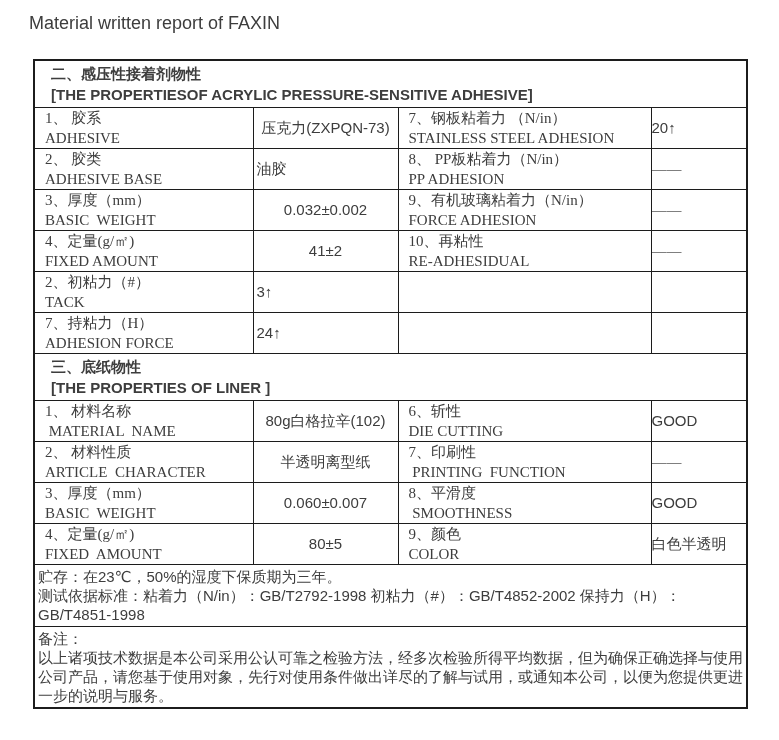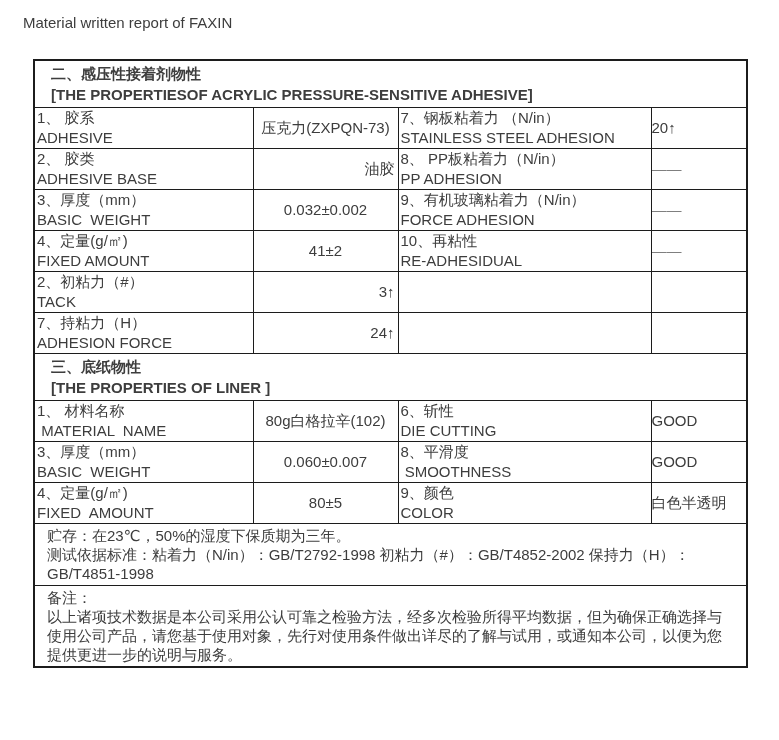--- a/index.html
+++ b/index.html
@@ -8,49 +8,49 @@
     --dash:#7f7f7f;
   }
   *{box-sizing:border-box;}
   html,body{margin:0;padding:0;}
   body{
     width:779px;height:740px;background:#ffffff;
     font-family:"Liberation Sans","DejaVu Sans",sans-serif;
     color:var(--text);
   }
   .doc-title{
-    margin:14px 0 0 23px;
-    font-size:15px;
+    margin:14px 0 0 29px;
+    font-size:18px;
     line-height:18px;
   }
   table.spec{
     border-collapse:collapse;
     table-layout:fixed;
     width:713px;
     margin:27px 0 0 33px;
     border:2px solid var(--border);
   }
   td{
     border:1px solid var(--border);
     font-size:15px;
     padding:0;
     vertical-align:middle;
     overflow:hidden;
   }
   tr.data-row{height:41px;}
-  .label-cell{padding:0 2px;}
+  .label-cell{padding:0 10px;font-family:Liberation Serif, serif;}
   .line{line-height:20px;white-space:pre-wrap;}
   .section-cell{font-weight:bold;padding:2px 16px;}
   .section-cell .line{line-height:21px;}
   .value-cell{line-height:20px;white-space:pre-wrap;}
   .val-center{text-align:center;}
-  .val-left{text-align:right;padding:0 3px;}
+  .val-left{text-align:left;padding:0 3px;}
   .right-value{text-align:left;}
   .dash{color:var(--dash);letter-spacing:0;}
-  .note-cell{padding:2px 12px;vertical-align:top;}
+  .note-cell{padding:2px 3px;vertical-align:top;}
   .note-line{line-height:19px;white-space:pre-wrap;}
 </style>
 </head>
 <body>
 
 <div class="doc-title">Material written report of FAXIN</div>
 
 <table class="spec">
   <colgroup>
     <col style="width:219px">
@@ -160,20 +160,32 @@
       <div class="line"> MATERIAL  NAME</div>
     </td>
     <td class="value-cell val-center">80g白格拉辛(102)</td>
     <td class="label-cell">
       <div class="line">6、斩性</div>
       <div class="line">DIE CUTTING</div>
     </td>
     <td class="value-cell right-value">GOOD</td>
   </tr>
 
+  <tr class="data-row">
+    <td class="label-cell">
+      <div class="line">2、 材料性质</div>
+      <div class="line">ARTICLE  CHARACTER</div>
+    </td>
+    <td class="value-cell val-center">半透明离型纸</td>
+    <td class="label-cell">
+      <div class="line">7、印刷性</div>
+      <div class="line"> PRINTING  FUNCTION</div>
+    </td>
+    <td class="value-cell right-value dash">——</td>
+  </tr>
 
   <tr class="data-row">
     <td class="label-cell">
       <div class="line">3、厚度（mm）</div>
       <div class="line">BASIC  WEIGHT</div>
     </td>
     <td class="value-cell val-center">0.060±0.007</td>
     <td class="label-cell">
       <div class="line">8、平滑度</div>
       <div class="line"> SMOOTHNESS</div>

